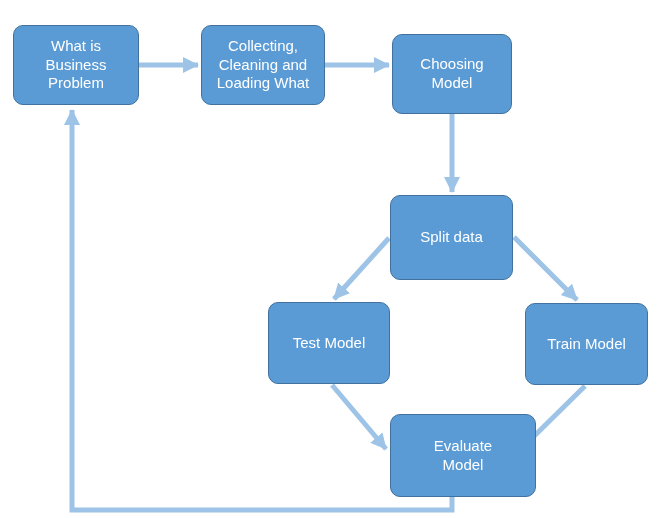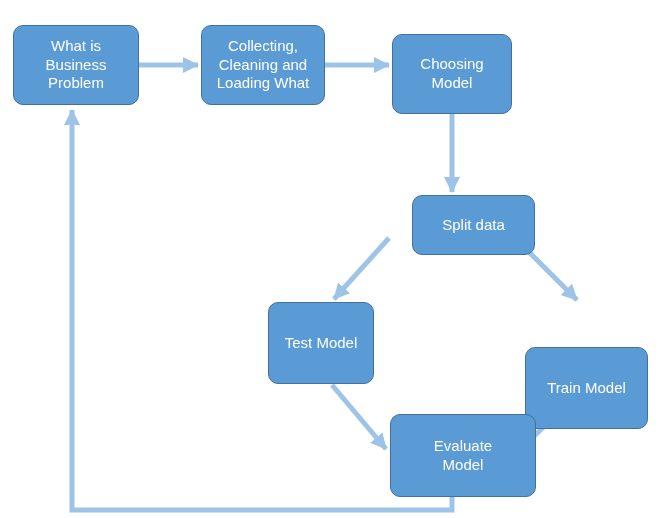--- a/index.html
+++ b/index.html
@@ -28,23 +28,23 @@
     justify-content: center;
     text-align: center;
     font-size: 15px;
     line-height: 1.25;
     padding: 4px 10px;
   }
   .node .label { white-space: pre-line; }
   .n1 { left: 13px;  top: 25px;  width: 126px; height: 80px; }
   .n2 { left: 201px; top: 25px;  width: 124px; height: 80px; }
   .n3 { left: 392px; top: 25px;  width: 120px; height: 80px; margin-top: 9px; }
-  .n4 { left: 390px; top: 195px; width: 123px; height: 60px; margin-left: 22px; }
-  .n5 { left: 268px; top: 302px; width: 106px; height: 82px; }
-  .n6 { left: 525px; top: 303px; width: 123px; height: 82px; margin-top: 44px; }
+  .n4 { left: 390px; top: 195px; width: 123px; height: 85px; }
+  .n5 { left: 268px; top: 302px; width: 122px; height: 82px; }
+  .n6 { left: 525px; top: 303px; width: 123px; height: 82px; }
   .n7 { left: 390px; top: 414px; width: 146px; height: 83px; }
   .arrow-line {
     stroke: #9DC3E6;
     stroke-width: 5;
     fill: none;
     stroke-linejoin: miter;
   }
 </style>
 </head>
 <body>

